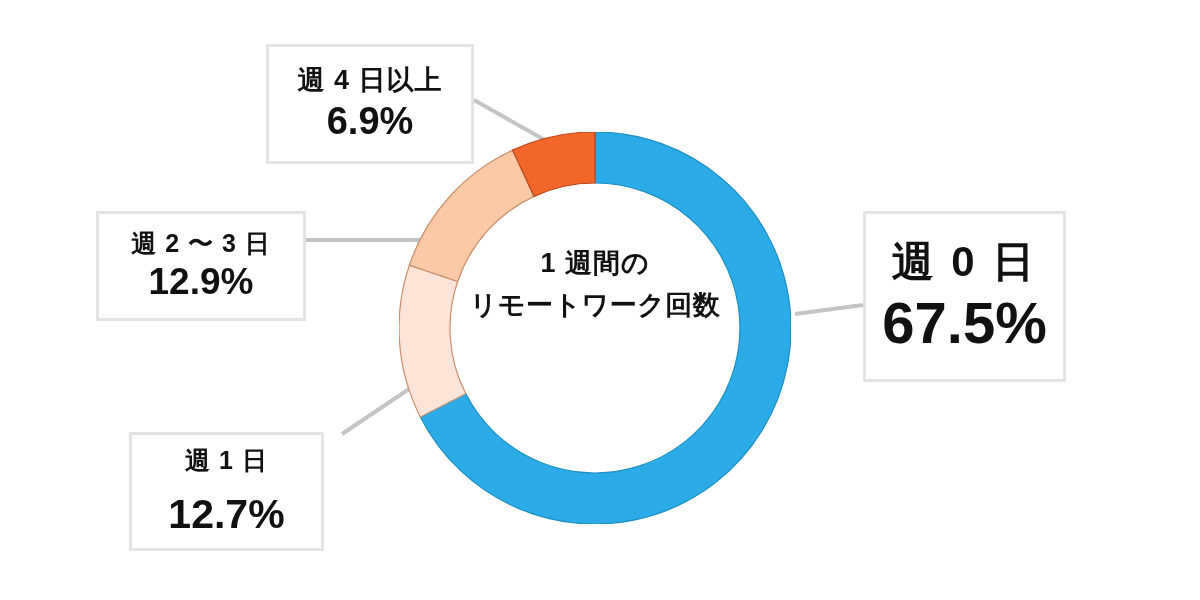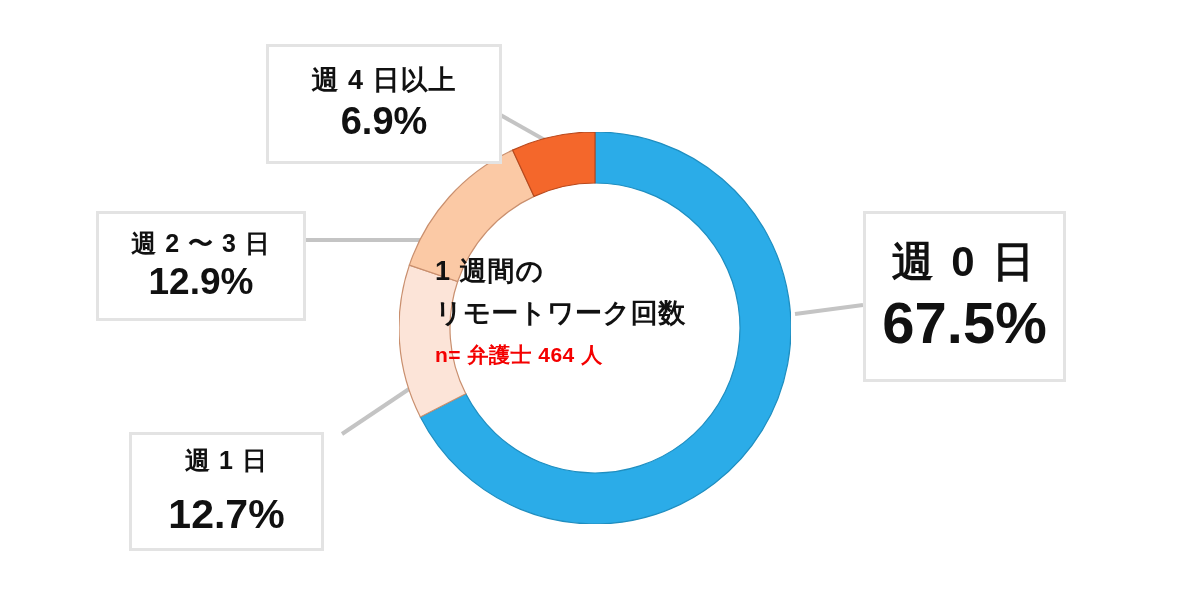--- a/index.html
+++ b/index.html
@@ -31,23 +31,23 @@
     left: 399px;
     top: 132px;
     width: 392px;
     height: 392px;
   }
   #donut-svg { display: block; }
   
   .center-text {
     position: absolute;
     left: 435px;
-    top: 256px;
+    top: 248px;
     width: 320px;
-    text-align: left;
+    text-align: center;
     color: #111111;
   }
   .center-line1 {
     font-size: 27px;
     font-weight: bold;
     letter-spacing: 1px;
     line-height: 1.18;
     white-space: nowrap;
   }
   .center-line2 {
@@ -86,21 +86,21 @@
   }
   .callout .pct {
     font-weight: bold;
     letter-spacing: 0px;
     white-space: nowrap;
     line-height: 1.05;
   }
   
   #callout-w4 {
     left: 266px; top: 44px;
-    width: 236px; height: 120px; align-items: center;
+    width: 208px; height: 120px; align-items: center;
   }
   #callout-w4 .cat { font-size: 27px; }
   #callout-w4 .pct { font-size: 38px; margin-top: 7px; }
 
   #callout-w23 {
     left: 96px; top: 211px;
     width: 210px; height: 110px;
   }
   #callout-w23 .cat { font-size: 25px; }
   #callout-w23 .pct { font-size: 37px; margin-top: 6px; }
@@ -140,21 +140,20 @@
 
       <path d="M 10.37 133.10 A 196 196 0 0 1 113.66 18.13 L 135.09 64.41 A 145 145 0 0 0 58.67 149.46 Z" fill="#FBC9A5" stroke="#c98f6e" stroke-width="1.2"></path>
 
       <path d="M 113.66 18.13 A 196 196 0 0 1 196.00 0.00 L 196.00 51.00 A 145 145 0 0 0 135.09 64.41 Z" fill="#F4672B" stroke="#b8481c" stroke-width="1.2"></path>
     </svg>
   </div>
 
   <div class="center-text">
     <div class="center-line1">1 週間の</div>
     <div class="center-line2">リモートワーク回数</div>
-    <div class="center-note">n= 弁護士 464 人</div>
   </div>
 
   <div class="callout" id="callout-w4">
     <div class="cat">週 4 日以上</div>
     <div class="pct">6.9%</div>
   </div>
 
   <div class="callout" id="callout-w23">
     <div class="cat">週 2 〜 3 日</div>
     <div class="pct">12.9%</div>

